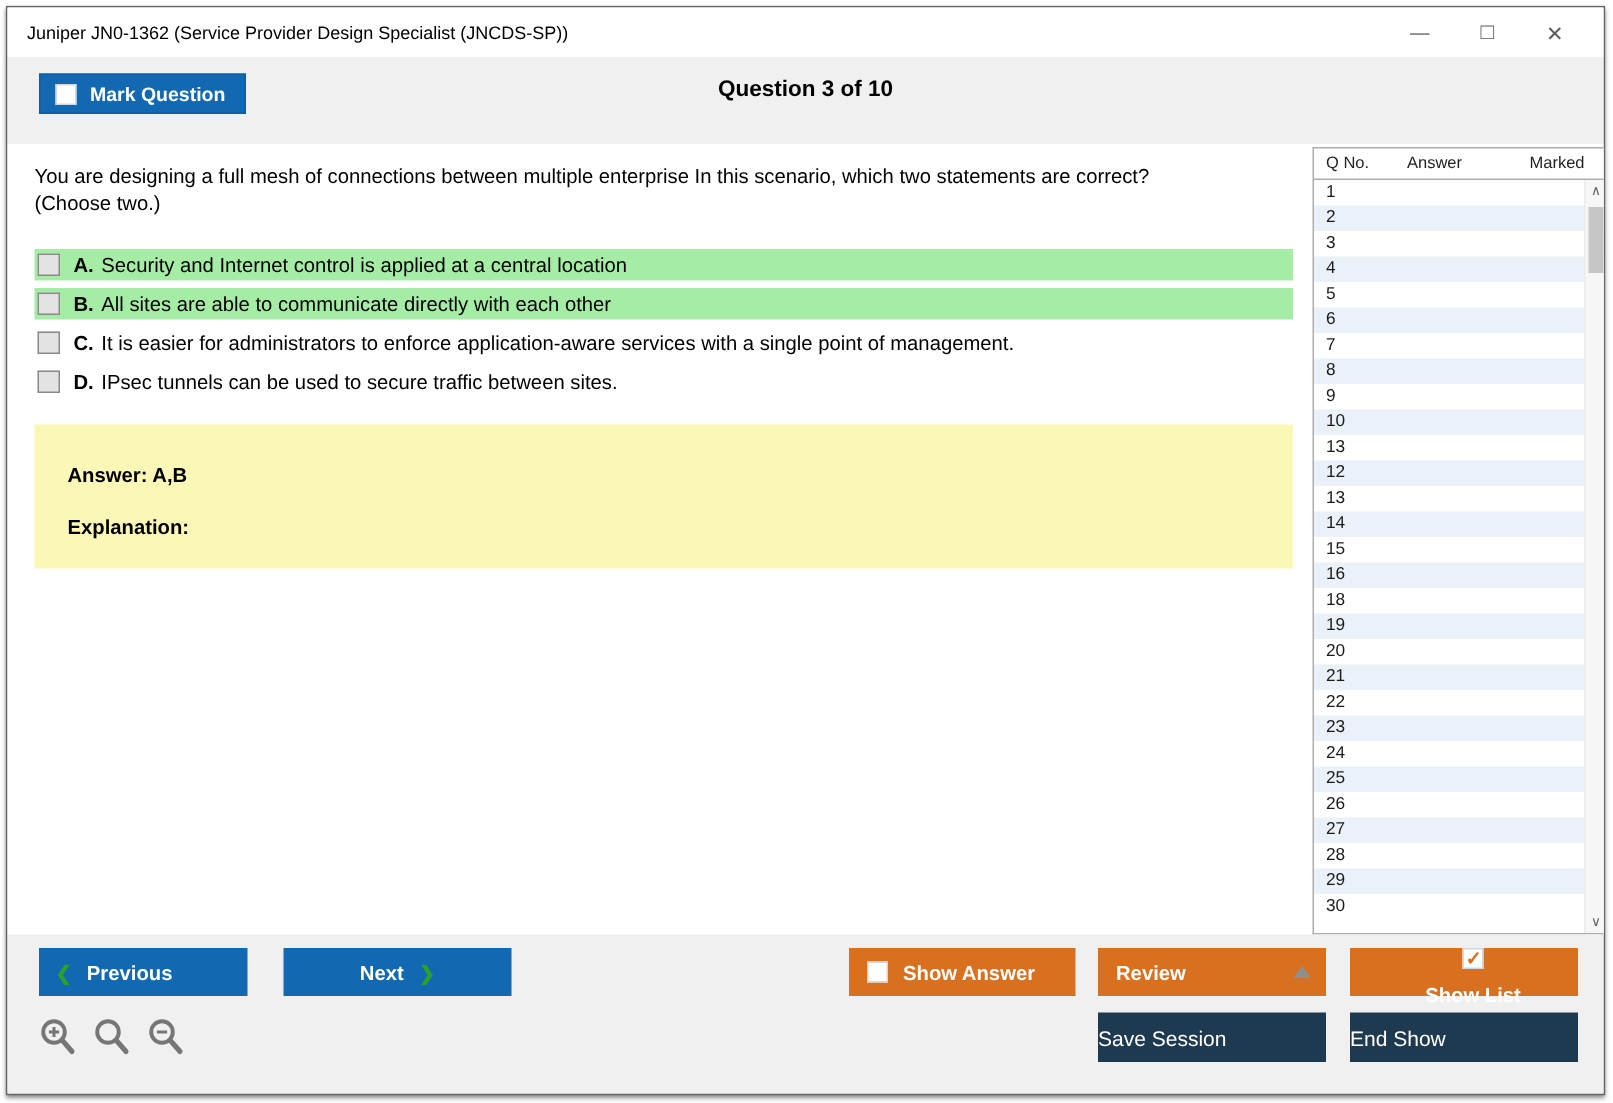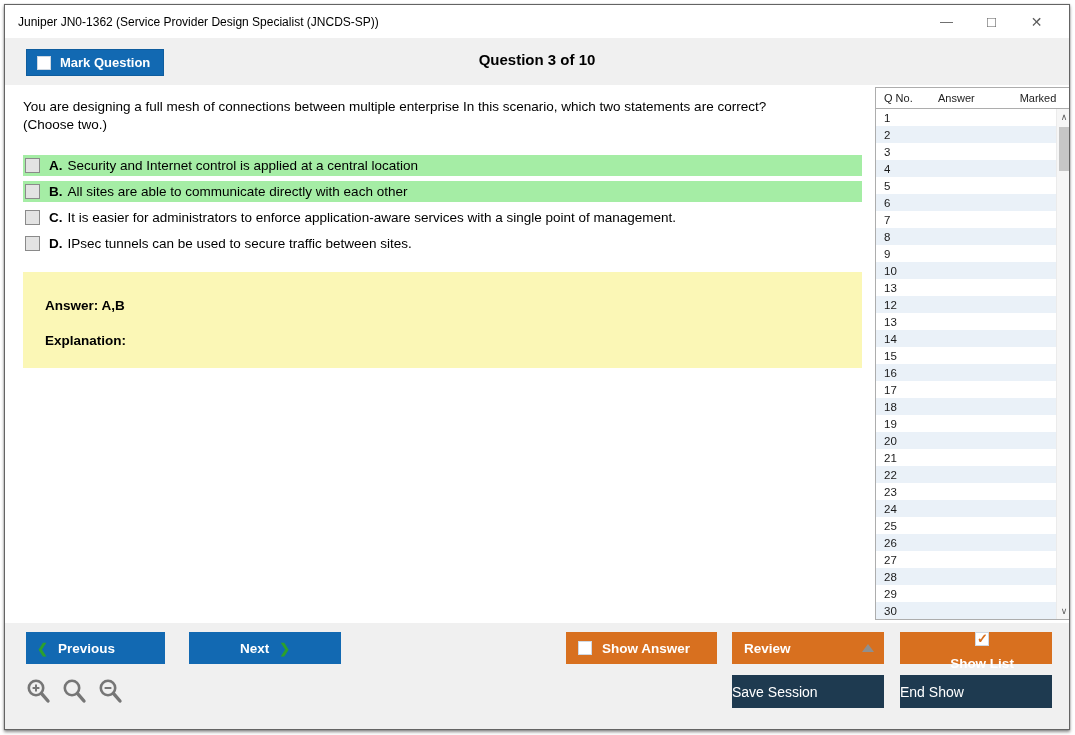--- a/index.html
+++ b/index.html
@@ -18,21 +18,21 @@
     flex: 0 0 auto; }
   .titlebar .title { font-size: 12px; color: #000; padding-left: 13px; flex: 1 1 auto;
     white-space: nowrap; overflow: hidden; }
   .win-controls { display: flex; align-items: center; gap: 0; padding-right: 10px; }
   .win-btn { width: 45px; height: 28px; display: flex; align-items: center; justify-content: center;
     font-size: 13px; color: #5d5d5d; cursor: default; background: transparent; border: none; }
   .win-btn.maximize { font-size: 15px; }
   .win-btn.close { font-size: 14px; }
 
   
-  .header-band { height: 47px; background: #f0f0f0; position: relative; flex: 0 0 auto; }
+  .header-band { height: 58px; background: #f0f0f0; position: relative; flex: 0 0 auto; }
   .mark-q-btn { position: absolute; left: 21px; top: 11px; width: 138px; height: 27px;
     background: #1269b2; border: 1px solid #0f5d9e; color: #fff; font-weight: 700; font-size: 13px;
     display: flex; align-items: center; gap: 9px; padding-left: 10px;
     font-family: "Liberation Sans", sans-serif; }
   .cb { width: 14px; height: 14px; background: #ffffff; border: 1px solid #cfd8e2; display: inline-block;
     position: relative; flex: 0 0 auto; }
   .cb.checked::after { content: "✓"; position: absolute; left: 1px; top: -2px;
     color: #d8701f; font-size: 13px; font-weight: 700; }
   .q-counter { position: absolute; left: 0; right: 0; top: 13px; text-align: center;
     font-size: 15px; font-weight: 700; color: #000; }
@@ -212,23 +212,20 @@
             <div class="qrow">
               <span>14</span>
             </div>
             <div class="qrow">
               <span>15</span>
             </div>
             <div class="qrow">
               <span>16</span>
             </div>
             <div class="qrow">
-              <span>17</span>
-            </div>
-            <div class="qrow">
               <span>18</span>
             </div>
             <div class="qrow">
               <span>19</span>
             </div>
             <div class="qrow">
               <span>20</span>
             </div>
             <div class="qrow">
               <span>21</span>

